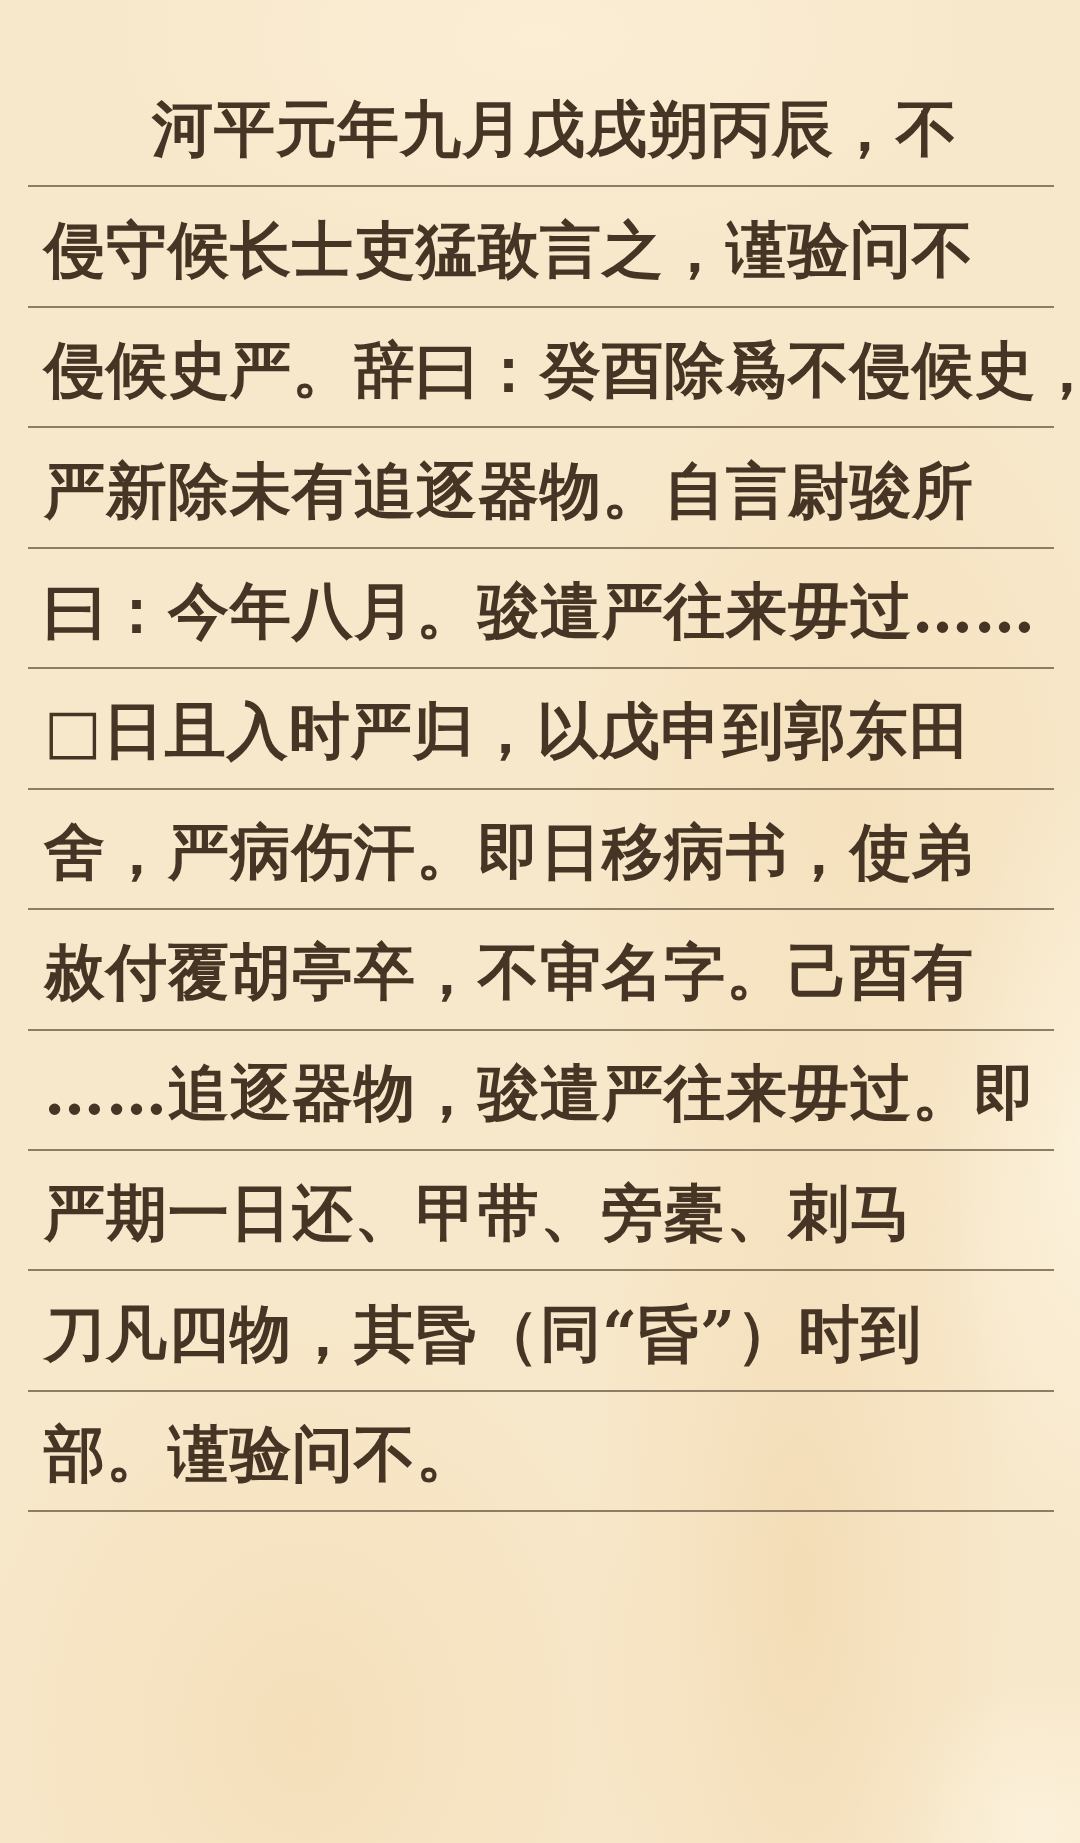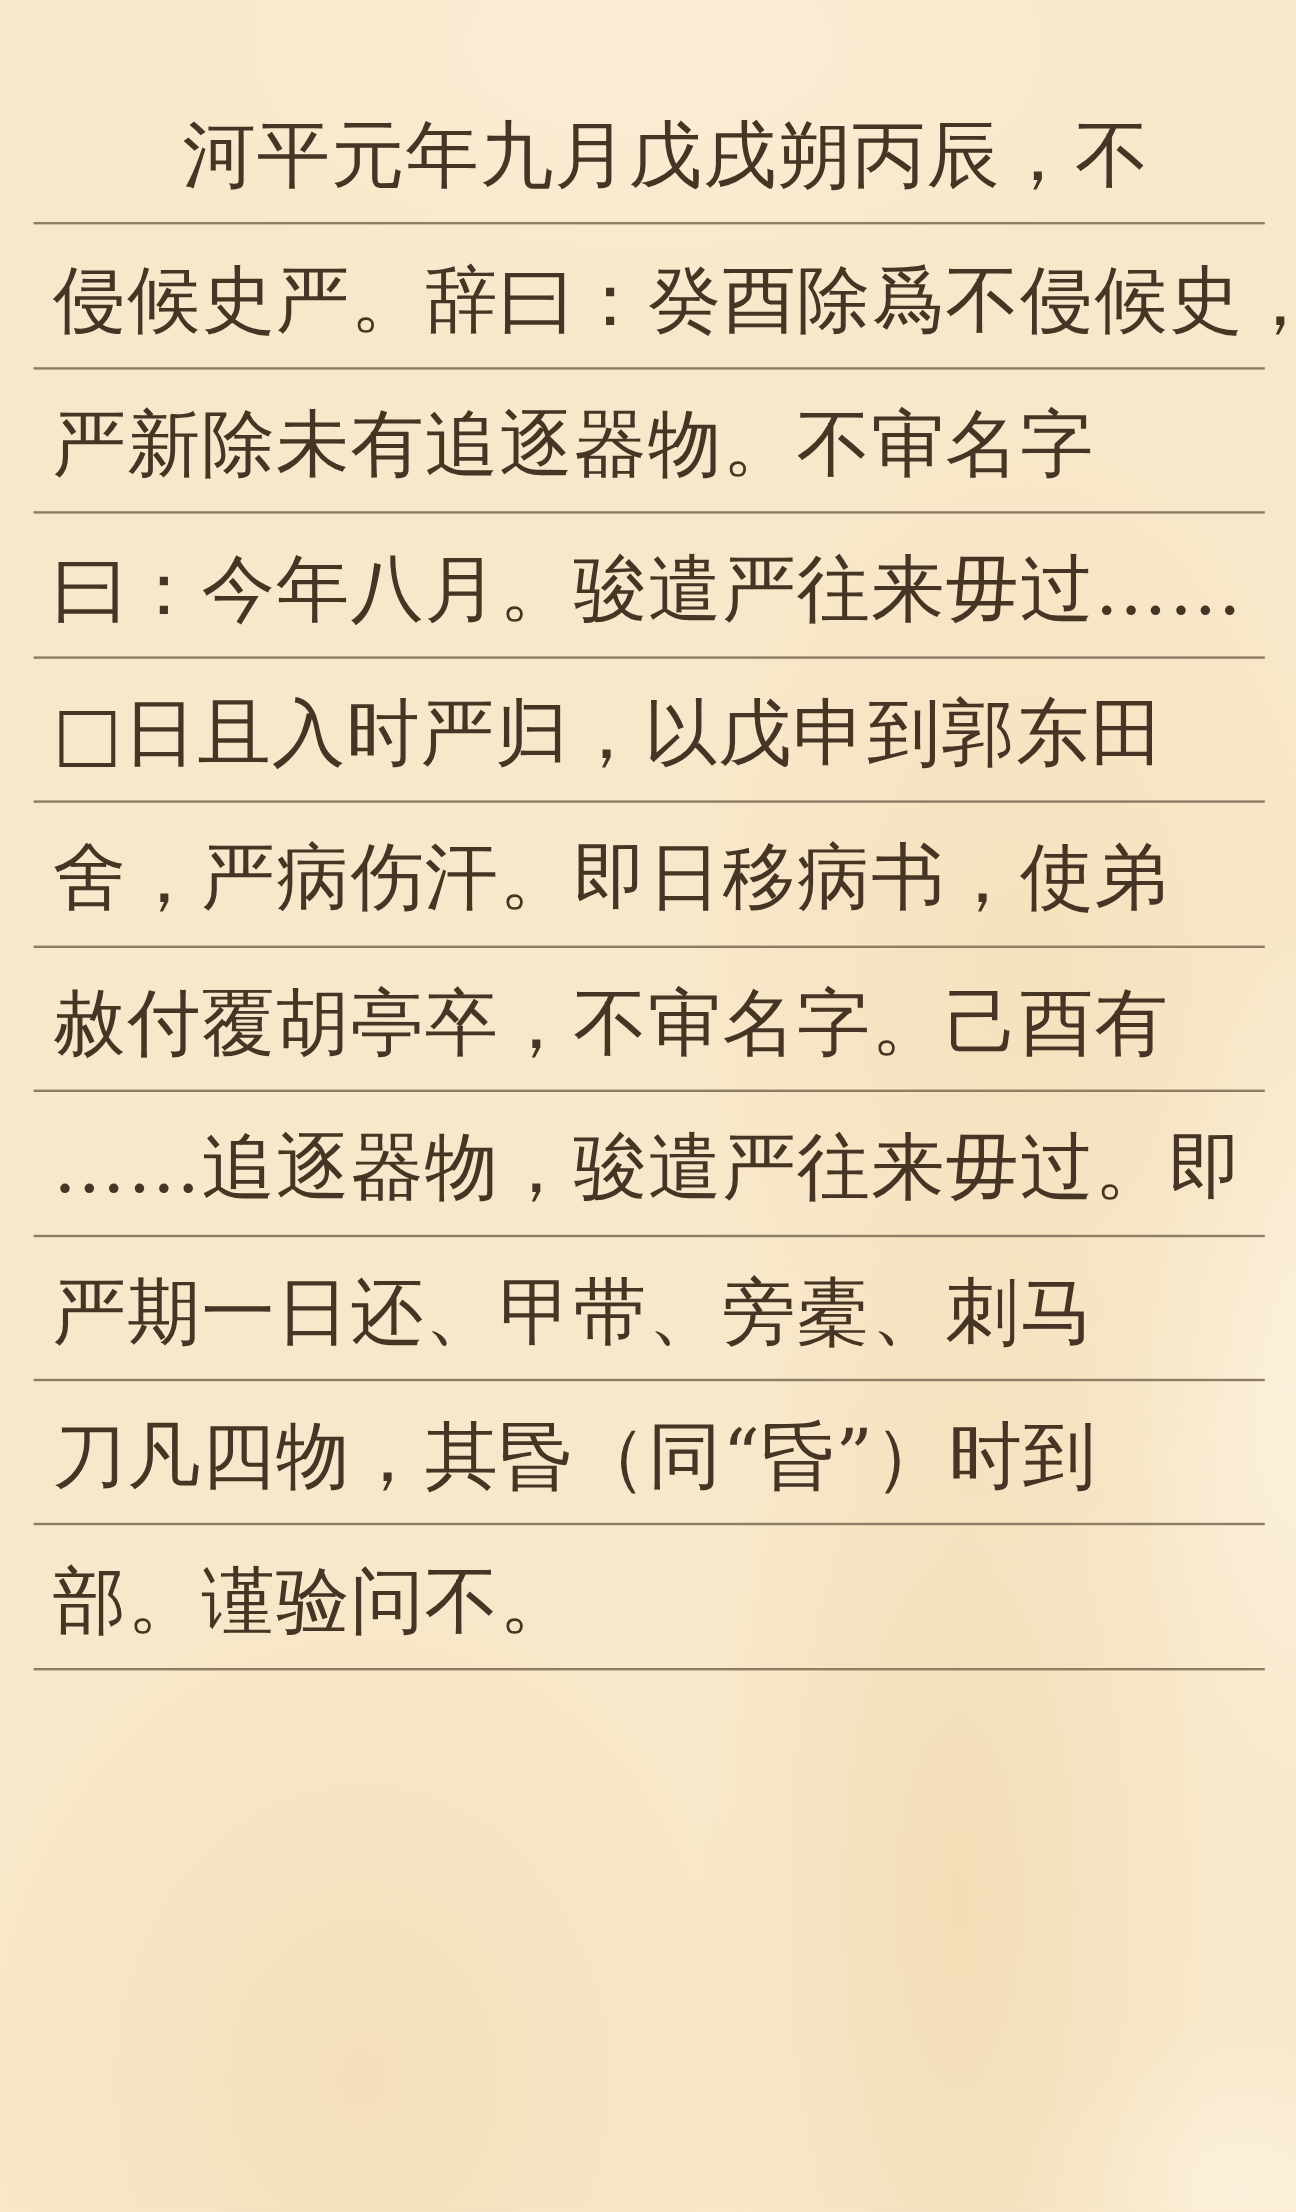--- a/index.html
+++ b/index.html
@@ -31,30 +31,32 @@
     height:120.45px;
     border-bottom:2px solid var(--rule);
     display:flex;
     align-items:center;
     padding:8px 14px 0 16px;
     font-size:61px;
     letter-spacing:1px;
     color:var(--ink);
     white-space:nowrap;
     overflow:visible;
+    font-weight:bold;
   }
   .row.indent{padding-left:124px;}
 </style>
 </head>
 <body>
 
 <div class="rows">
   <div class="row indent">河平元年九月戊戌朔丙辰，不</div>
+  <div class="row">侵守候长士吏猛敢言之，谨验问不</div>
   <div class="row">侵候史严。辞曰：癸酉除爲不侵候史，</div>
-  <div class="row">严新除未有追逐器物。不审名字</div>
+  <div class="row">严新除未有追逐器物。自言尉骏所</div>
   <div class="row">曰：今年八月。骏遣严往来毋过……</div>
   <div class="row">□日且入时严归，以戊申到郭东田</div>
   <div class="row">舍，严病伤汗。即日移病书，使弟</div>
   <div class="row">赦付覆胡亭卒，不审名字。己酉有</div>
   <div class="row">……追逐器物，骏遣严往来毋过。即</div>
   <div class="row">严期一日还、甲带、旁橐、刺马</div>
   <div class="row">刀凡四物，其昬（同“昏”）时到</div>
   <div class="row">部。谨验问不。</div>
 </div>
 

